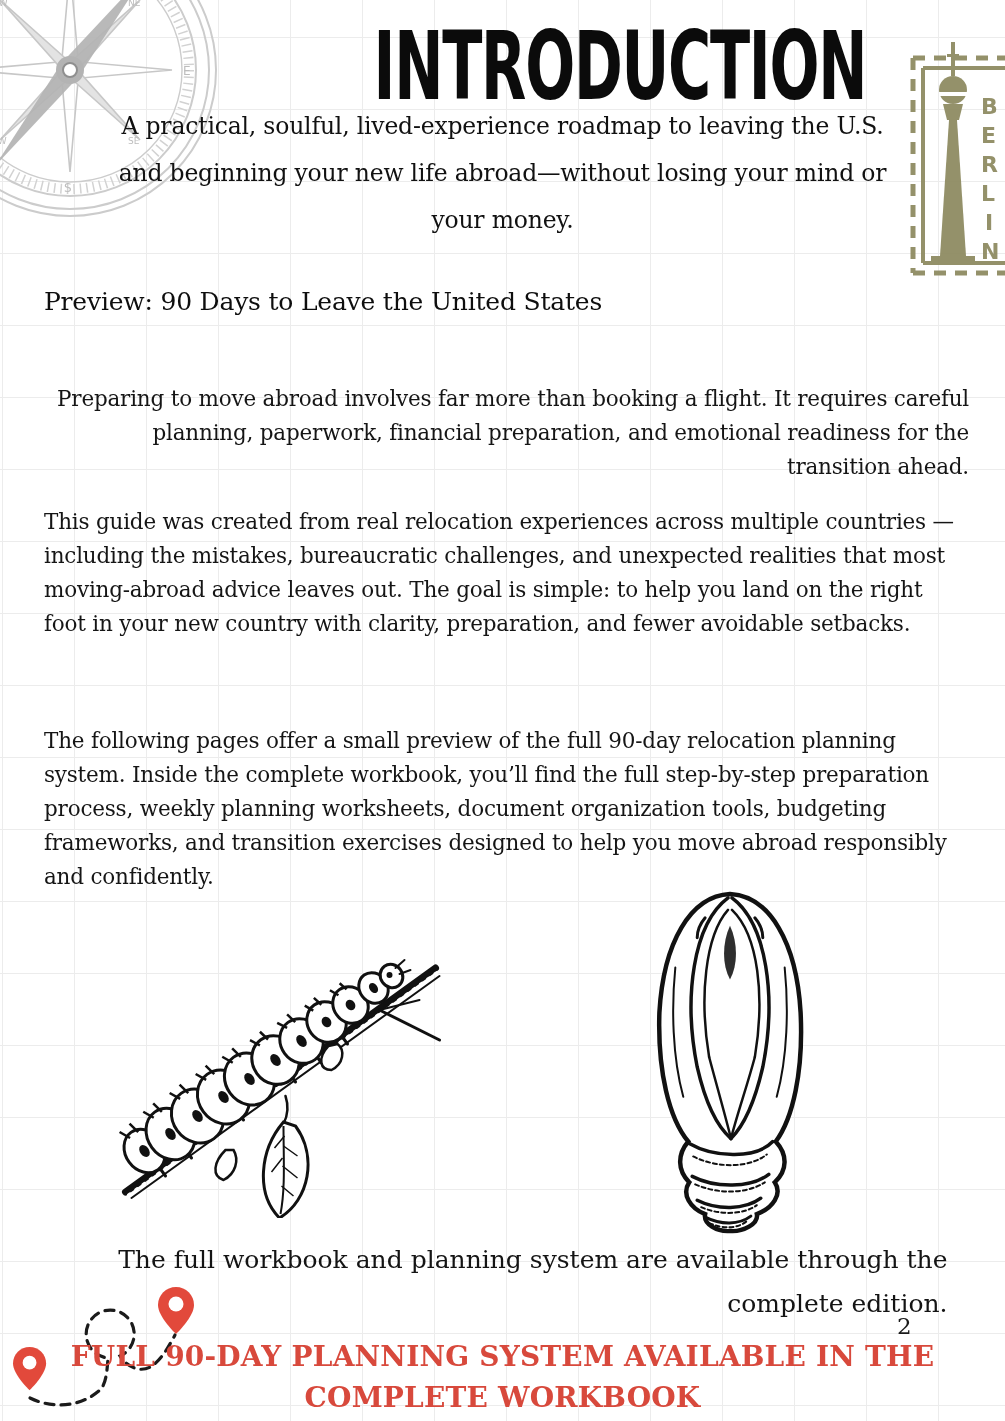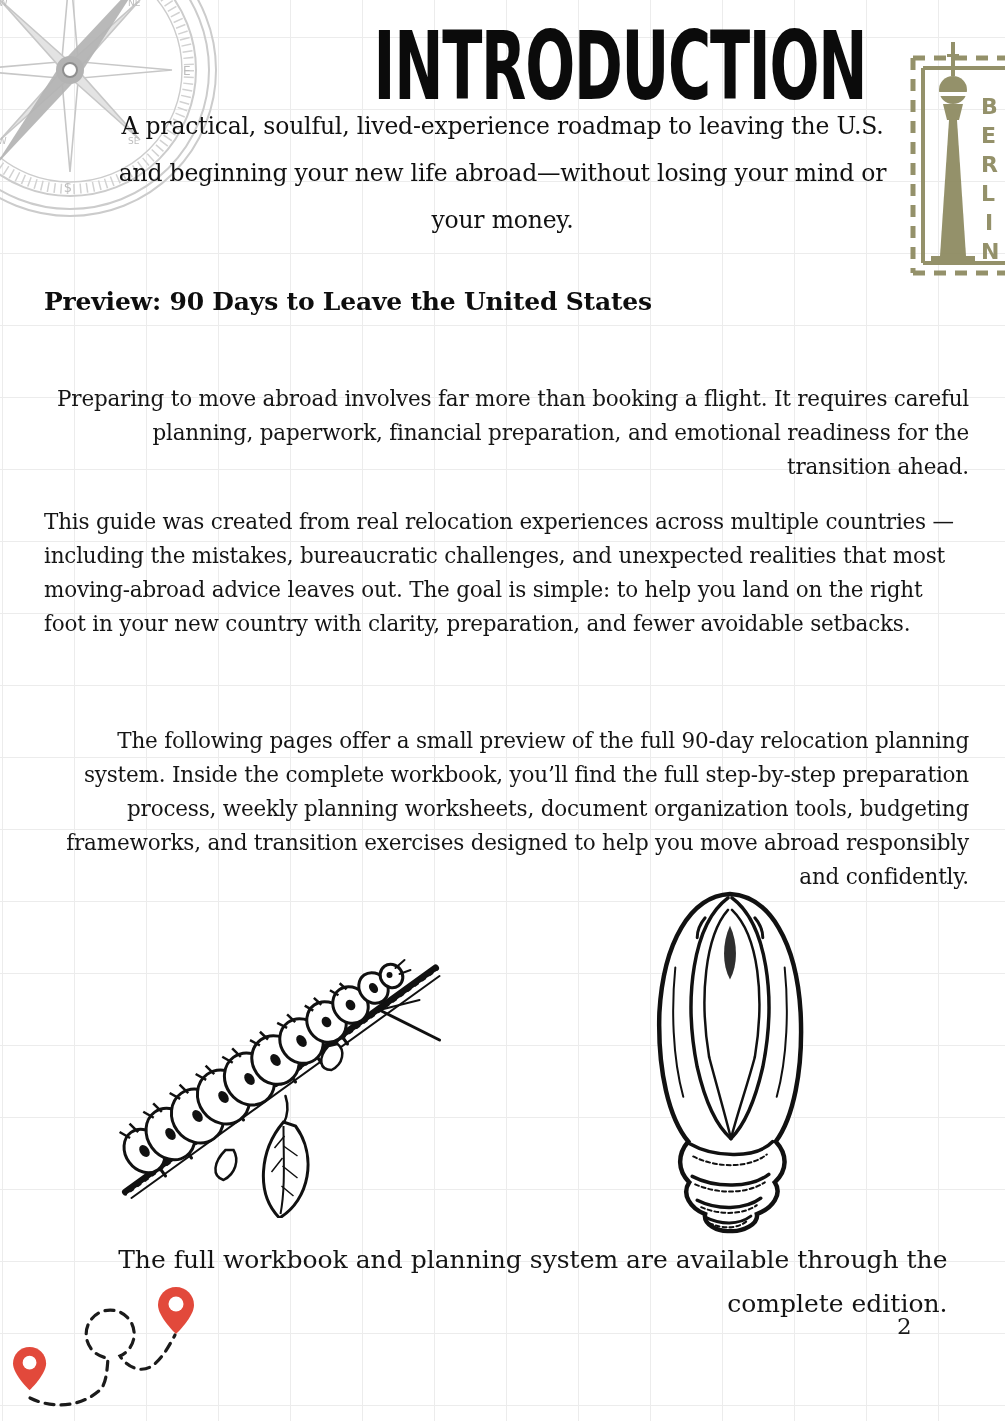--- a/index.html
+++ b/index.html
@@ -16,26 +16,26 @@
   .title{
     display:inline-block;font-family:"DejaVu Sans",sans-serif;font-weight:bold;
     font-size:92px;line-height:1;letter-spacing:-2px;color:#0b0b0b;
     transform:scaleX(0.64) scaleY(1.02);transform-origin:center top;white-space:nowrap;
   }
   .subtitle{
     top:103px;left:50%;transform:translateX(-50%);width:778px;text-align:center;
     font-size:23.5px;line-height:47px;letter-spacing:-0.2px;color:#111;
   }
   .heading{
-    top:287px;left:44px;font-weight:bold;font-size:25px;letter-spacing:-0.2px;color:#0e0e0e;
+    top:287px;left:44px;font-weight:normal;font-size:25px;letter-spacing:-0.2px;color:#0e0e0e;
   }
   .para{
     left:44px;width:925px;font-size:21.5px;line-height:34px;letter-spacing:-0.2px;color:#151515;
   }
-  .p1{top:360px;text-align:right;} .p2{top:483px;} .p3{top:702px;text-align:right;}
+  .p1{top:360px;text-align:right;} .p2{top:483px;} .p3{top:702px;}
   .closing{
     top:1238px;left:50%;transform:translateX(-50%);width:890px;text-align:right;
     font-size:25px;line-height:44px;color:#141414;
   }
   .cta{
     top:1336px;left:0;right:0;text-align:center;font-weight:bold;
     font-size:28px;line-height:41px;color:#d8493c;letter-spacing:0.2px;
   }
   .pagenum{top:1313px;left:897px;font-size:23px;color:#1a1a1a;}
   .compass{top:-80px;left:-80px;width:300px;height:300px;}
@@ -239,16 +239,20 @@
         <path d="M18 0 C8 0 0 8 0 18 C0 30 18 47 18 47 C18 47 36 30 36 18 C36 8 28 0 18 0 Z" fill="#e2493b"></path>
         <circle cx="18" cy="17" r="7.5" fill="#ffffff"></circle>
       </g>
       <g transform="translate(13,67) scale(0.92)">
         <path d="M18 0 C8 0 0 8 0 18 C0 30 18 47 18 47 C18 47 36 30 36 18 C36 8 28 0 18 0 Z" fill="#e2493b"></path>
         <circle cx="18" cy="17" r="7.5" fill="#ffffff"></circle>
       </g>
     </svg>
   </div>
 
+  <div class="abs cta">
+    <div>FULL 90-DAY PLANNING SYSTEM AVAILABLE IN THE</div>
+    <div>COMPLETE WORKBOOK</div>
+  </div>
 
   <div class="abs pagenum">2</div>
 
 </div>
 
 </body></html>

